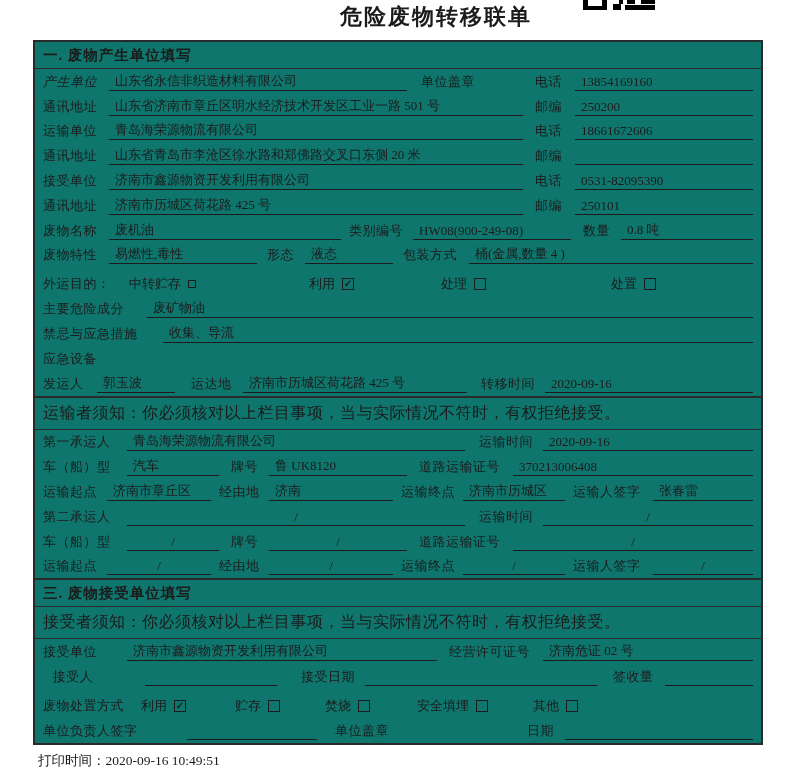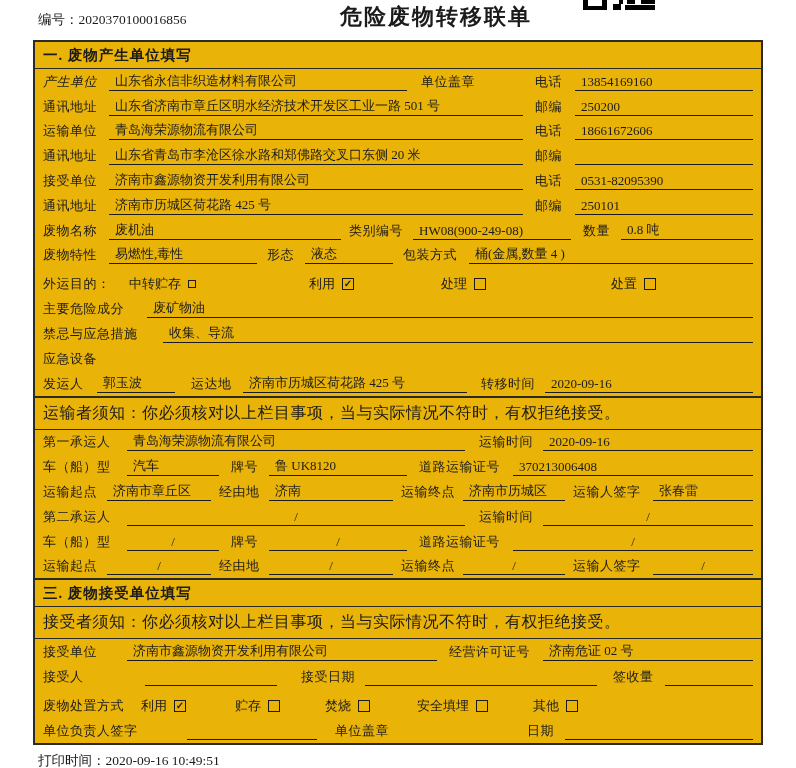--- a/index.html
+++ b/index.html
@@ -14,21 +14,21 @@
 
   
   .hdr{position:relative;height:36px;}
   .docnum{position:absolute;left:38px;top:11px;font-size:13.5px;white-space:nowrap;}
   .title{position:absolute;left:0;right:0;top:2px;margin:0;text-align:center;
          font-size:22px;font-weight:bold;letter-spacing:2px;transform:translateX(38px);}
   .qr{position:absolute;top:0;right:141px;width:72px;height:10px;display:block;}
 
   
   .formwrap{margin:4px 33px 0 33px;}
-  .sec{border:2px solid var(--border);background:#eab308;}
+  .sec{border:2px solid var(--border);background:#0f766e;}
   .sec + .sec{margin-top:-2px;}
   .sec-head{font-weight:bold;font-size:14.5px;padding:4px 8px 3px 8px;
             border-bottom:1.5px solid var(--border);letter-spacing:1px;}
   .row{display:flex;align-items:flex-end;min-height:24.8px;padding:0 8px 3px 8px;
        font-size:13px;box-sizing:border-box;}
   .row.note{align-items:flex-end;padding:5px 8px;border-bottom:1.5px solid var(--border);
             font-size:16px;}
   .lbl{white-space:nowrap;flex-shrink:0;letter-spacing:0.5px;}
   .val{border-bottom:1px solid var(--line);min-height:17px;padding:0 6px;
        box-sizing:border-box;white-space:nowrap;flex-shrink:0;}
@@ -54,21 +54,20 @@
       <rect x="0" y="6" width="24" height="4"></rect>
       <rect x="30" y="4" width="8" height="6"></rect>
       <rect x="36" y="0" width="4" height="4"></rect>
       <rect x="44" y="0" width="8" height="4"></rect>
       <rect x="58" y="0" width="14" height="4"></rect>
       <rect x="42" y="5" width="30" height="5"></rect>
     </g>
   </svg>
 
   <div class="hdr">
-    <div class="docnum"><span>编号：</span><span>2020370100016856</span></div>
     <h1 class="title">危险废物转移联单</h1>
   </div>
 
   <div class="formwrap" id="form-sections">
       <div class="sec">
         <div class="sec-head">一. 废物产生单位填写</div>
         <div class="row">
           <span class="lbl" style="width: 66px; font-style: italic;">产生单位</span>
           <span class="val" style="width: 298px;">山东省永信非织造材料有限公司</span>
           <span class="lbl" style="margin-left: 14px; width: 88px;">单位盖章</span>
@@ -219,21 +218,21 @@
         <div class="row note">
           <span class="lbl">接受者须知：你必须核对以上栏目事项，当与实际情况不符时，有权拒绝接受。</span>
         </div>
         <div class="row">
           <span class="lbl" style="width: 84px;">接受单位</span>
           <span class="val" style="width: 310px;">济南市鑫源物资开发利用有限公司</span>
           <span class="lbl" style="margin-left: 12px; width: 94px;">经营许可证号</span>
           <span class="fx val">济南危证 02 号</span>
         </div>
         <div class="row">
-          <span class="lbl" style="width: 60px;">接受人</span>
+          <span class="lbl" style="width: 60px; text-align: center;">接受人</span>
           <span class="val" style="margin-left: 42px; width: 132px;"></span>
           <span class="lbl" style="margin-left: 24px; width: 64px;">接受日期</span>
           <span class="val" style="width: 232px;"></span>
           <span class="lbl" style="margin-left: 16px; width: 52px;">签收量</span>
           <span class="fx val"></span>
         </div>
         <div class="row">
           <span class="lbl" style="width: 98px;">废物处置方式</span>
           <span class="chk" style="width: 94px;">
             <span>利用</span>

